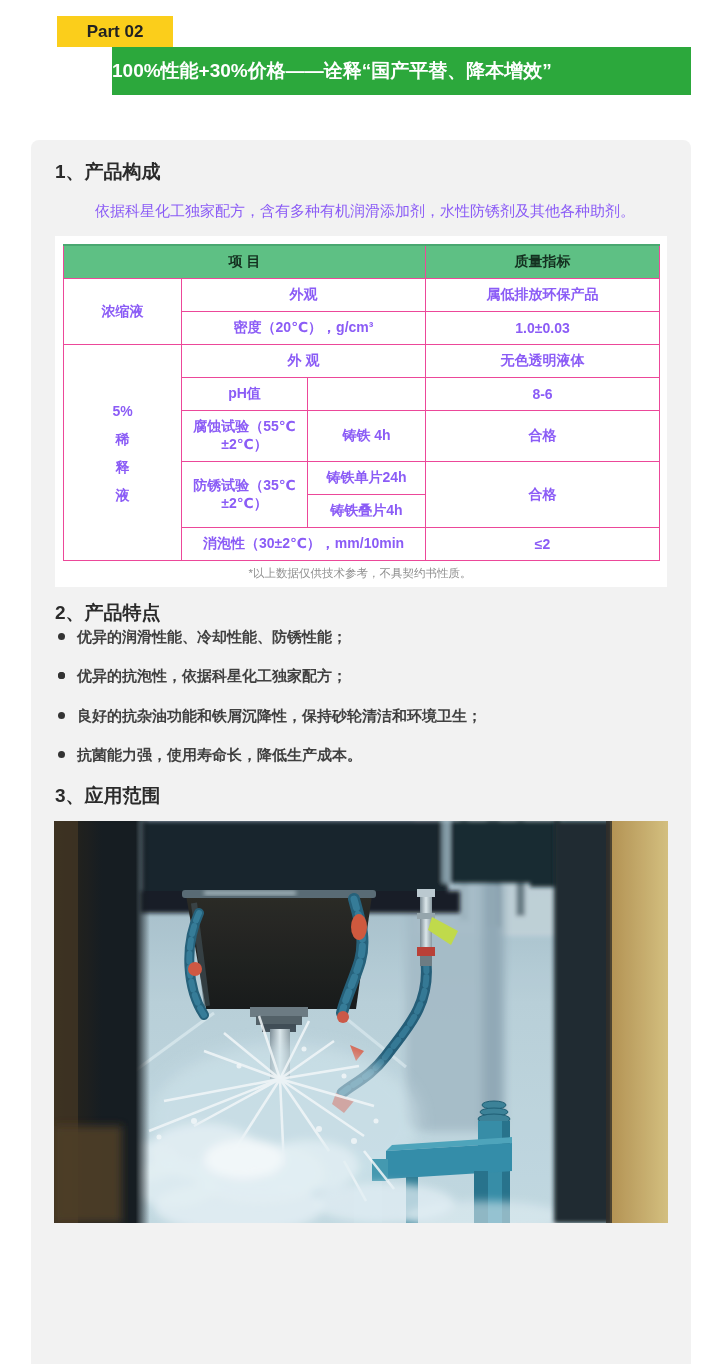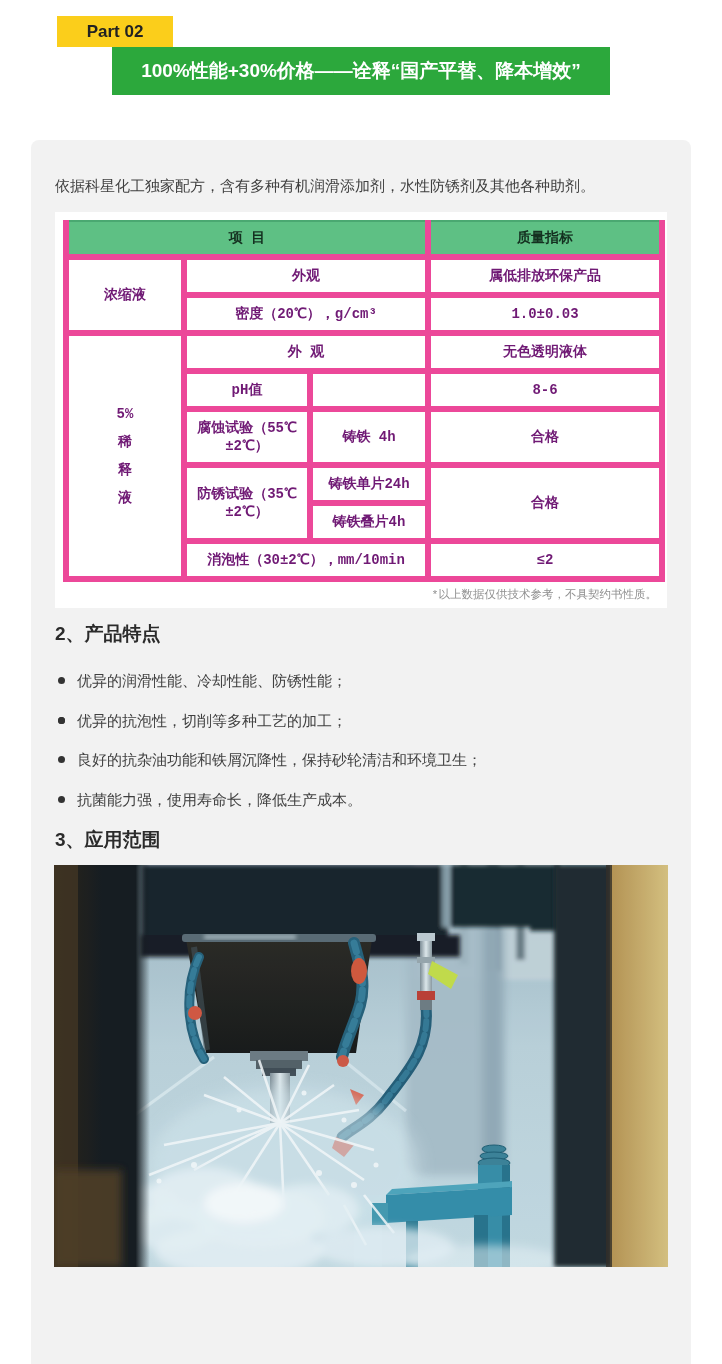--- a/index.html
+++ b/index.html
@@ -4,46 +4,46 @@
 <style>
   * { margin:0; padding:0; box-sizing:border-box; }
   html,body { width:722px; height:1364px; background:#ffffff; overflow:hidden;
               font-family:"Liberation Sans","DejaVu Sans",sans-serif; }
   .page { position:relative; width:722px; height:1364px;border-radius:26px; }
 
   
   .part-badge { position:absolute; left:57px; top:16px; width:116px; height:31px;
     background:#fbce1b; color:#222; font-weight:bold; font-size:17px;
     display:flex; align-items:center; justify-content:center; z-index:2; }
-  .banner { position:absolute; left:112px; top:47px; width:498px; height:48px;
+  .banner { position:absolute; left:112px; top:47px; width:579px; height:48px;
     background:#2ca83c; color:#fff; font-weight:bold; font-size:19px;
-    display:flex; align-items:center; justify-content:center; z-index:1; }
+    display:flex; align-items:center; justify-content:flex-start; z-index:1; }
 
   
   .panel { position:absolute; left:31px; top:140px; width:660px; height:1224px;
     background:#f2f2f2; border-radius:8px 8px 0 0; padding:20px 24px 0 24px; }
 
   .section-title { font-size:19px; font-weight:bold; color:#2b2b2b; line-height:1.3; }
-  .body-text { font-size:15px; color:#404040; line-height:1.5; margin-top:15px; }
-
-  
-  .table-card { background:#ffffff; margin-top:14px; padding:8px 8px 6px 8px; width:612px;font-family:Liberation Mono, monospace; }
+  .body-text { font-size:15px; color:#8b5cf6; line-height:1.5; margin-top:15px;margin-left:40px; }
+
+  
+  .table-card { background:#ffffff; margin-top:14px; padding:8px 8px 6px 8px; width:612px; }
   table.spec { border-collapse:collapse; table-layout:fixed; width:596px; }
   table.spec col.c1 { width:118px; } table.spec col.c2 { width:126px; }
   table.spec col.c3 { width:118px; } table.spec col.c4 { width:234px; }
-  table.spec th, table.spec td { border:6px solid #ec4899; text-align:center;
-    font-weight:bold; color:#701a75; font-size:14px; padding:7px 4px; }
+  table.spec th, table.spec td { border:1px solid #ec4899; text-align:center;
+    font-weight:bold; color:#8b5cf6; font-size:14px; padding:7px 4px; }
   table.spec th { background:#5ec084; border-top:2px solid #4aa871; color:#143020; }
   td.subcell { font-size:12.5px; padding:4px 2px; }
   td.group-cell { font-size:14px; }
   td.group-cell .vblock { display:block; line-height:2.0; }
-  .table-note { text-align:right; font-size:11.5px; color:#8f8f8f; margin-top:5px; padding-right:2px; }
-
-  
-  ul.features { list-style:none; margin-top:24px; }
+  .table-note { text-align:center; font-size:11.5px; color:#8f8f8f; margin-top:5px; padding-right:2px; }
+
+  
+  ul.features { list-style:none; margin-top:0;font-weight:bold; }
   ul.features li { position:relative; padding-left:22px; font-size:15px; color:#404040;
     line-height:1.5; margin-bottom:17px; }
   .bullet-dot { position:absolute; left:3px; top:7px; width:7px; height:7px;
     border-radius:50%; background:#333; }
 
   .mt-s2 { margin-top:14px; }
   .mt-s3 { margin-top:16px; }
   .wide-lines { line-height:2.3; margin-top:6px; }
 
   
@@ -58,20 +58,21 @@
 
   <div class="part-badge">
     <span>Part 02</span>
   </div>
   <div class="banner">
     <span>100%性能+30%价格——诠释“国产平替、降本增效”</span>
   </div>
 
   <div class="panel">
 
+    <h2 class="section-title">1、产品构成</h2>
     <p class="body-text">依据科星化工独家配方，含有多种有机润滑添加剂，水性防锈剂及其他各种助剂。</p>
 
     <div class="table-card">
       <table class="spec">
         <colgroup>
             <col class="c1">
             <col class="c2">
             <col class="c3">
             <col class="c4">
           </colgroup>
@@ -123,21 +124,21 @@
         </tr>
       </tbody>
         </table>
       <div class="table-note">*以上数据仅供技术参考，不具契约书性质。</div>
     </div>
 
     <h2 class="section-title mt-s2">2、产品特点</h2>
     <ul class="features">
       <li><span class="bullet-dot"></span><span>优异的润滑性能、冷却性能、防锈性能；</span></li>
       <li><span class="bullet-dot"></span></li>
-      <li><span class="bullet-dot"></span><span>优异的抗泡性，切削等多种工艺的加工；</span></li>
+      <li><span class="bullet-dot"></span><span>优异的抗泡性，依据科星化工独家配方；</span></li>
       <li><span class="bullet-dot"></span><span>良好的抗杂油功能和铁屑沉降性，保持砂轮清洁和环境卫生；</span></li>
       <li><span class="bullet-dot"></span><span>抗菌能力强，使用寿命长，降低生产成本。</span></li>
     </ul>
 
     <h2 class="section-title mt-s3">3、应用范围</h2>
 
     <figure class="photo">
       <svg width="614" height="402" viewBox="0 0 614 402" xmlns="http://www.w3.org/2000/svg">
         <defs>
           <linearGradient id="bgG" x1="0" y1="0" x2="0" y2="1">

